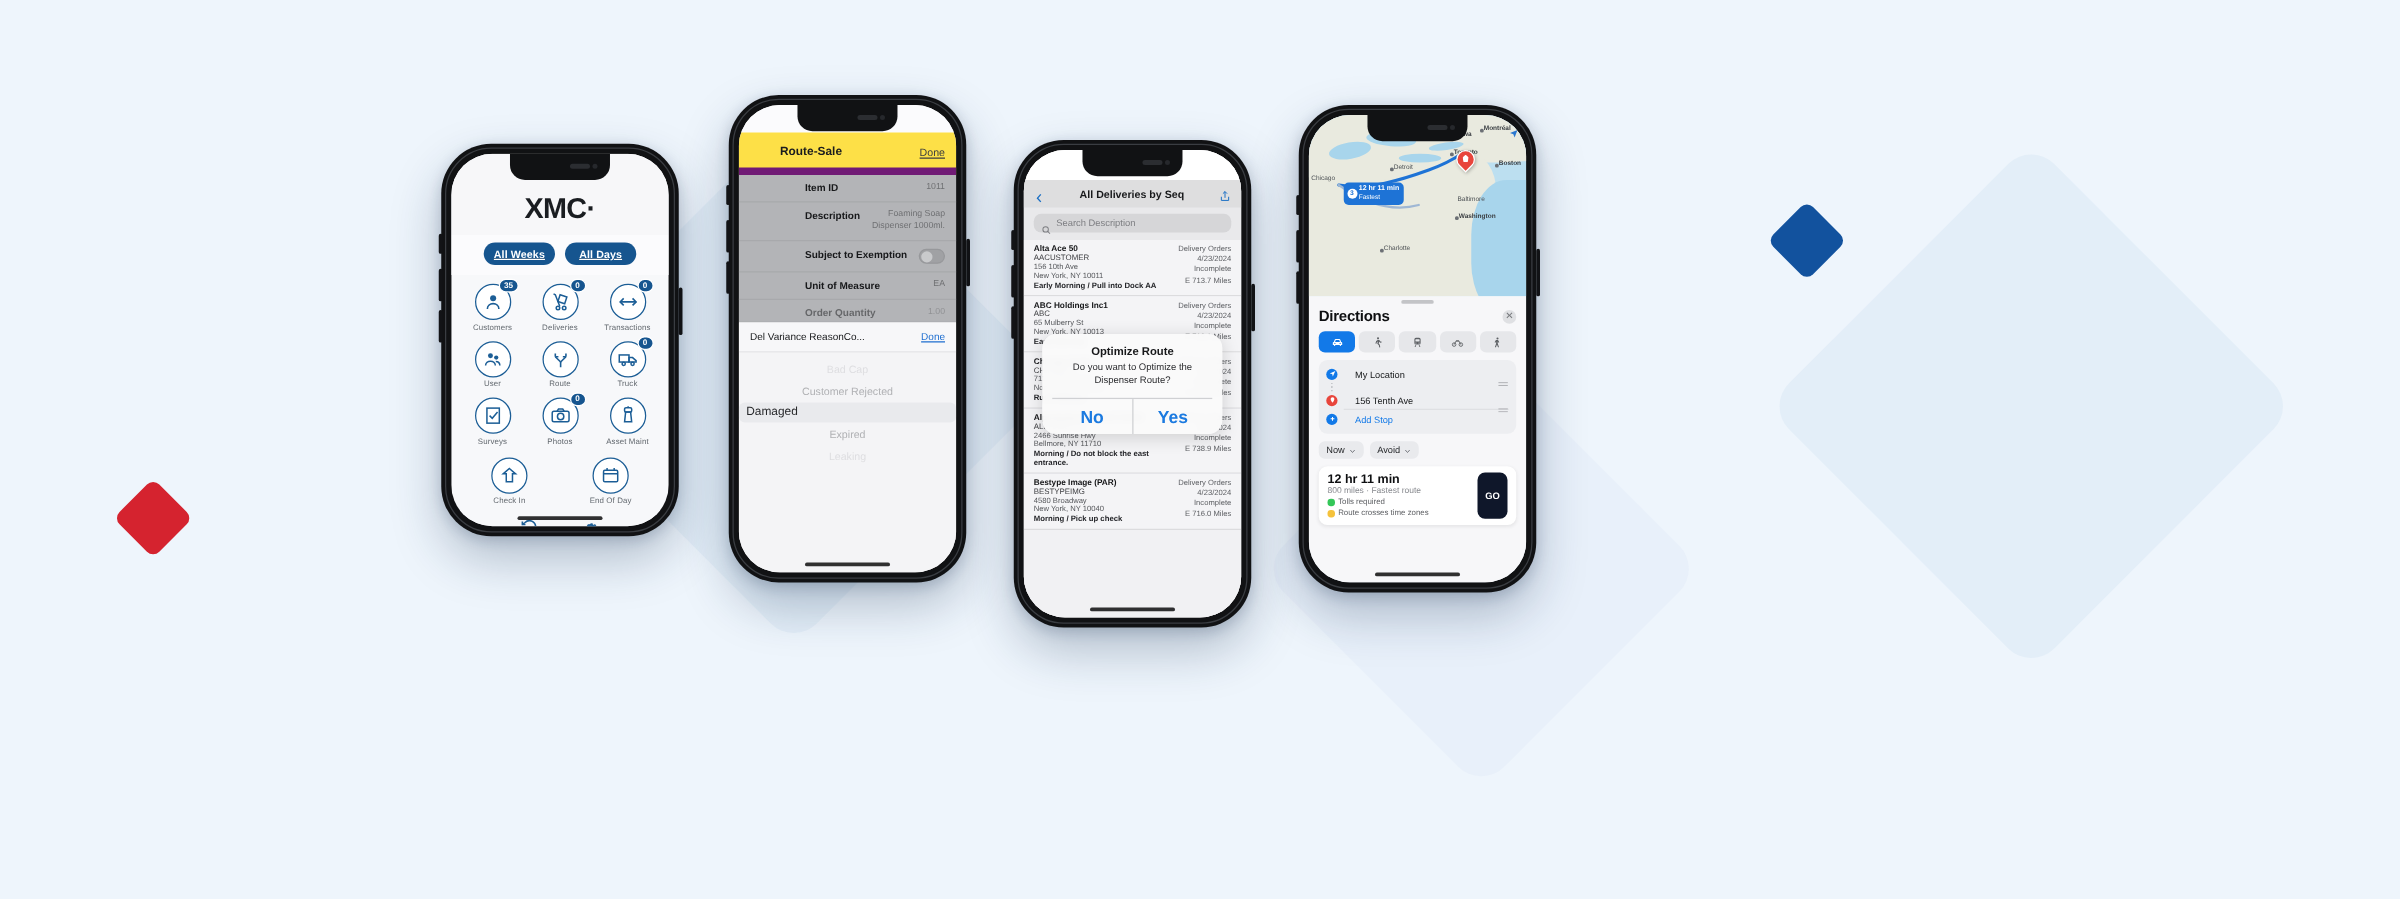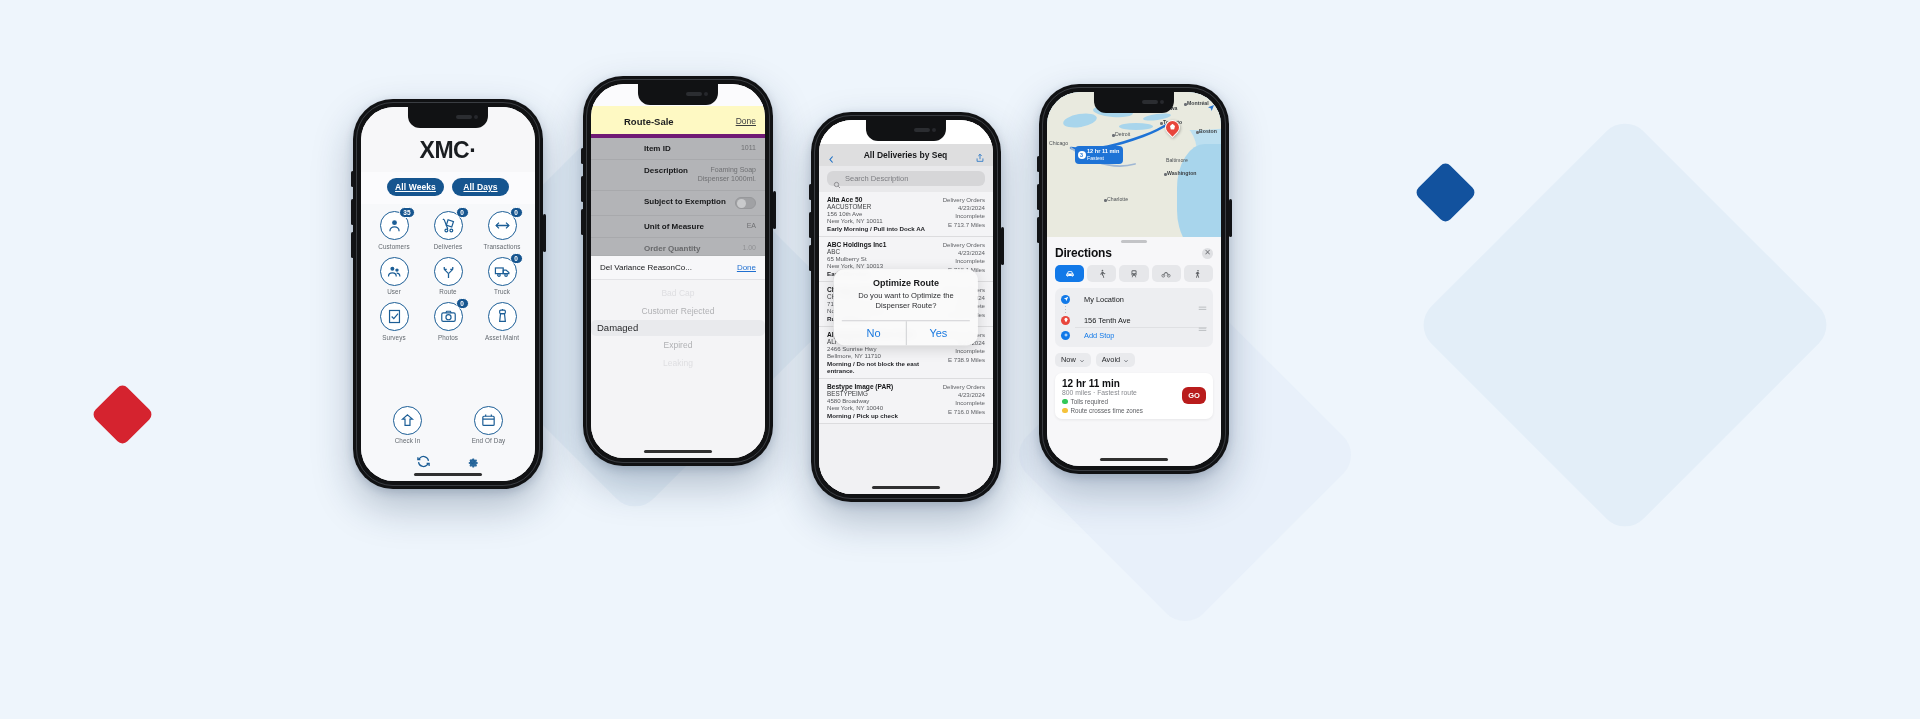--- a/index.html
+++ b/index.html
@@ -48,21 +48,21 @@
     position:absolute; right:20%; top:8px; width:16px; height:4px;
     background:#2b2d31; border-radius:3px; display:block;
   }
   .notch b {
     position:absolute; right:13%; top:8px; width:4px; height:4px;
     background:#26282c; border-radius:50%; display:block;
   }
   .side-btn { position:absolute; background:#121316; border-radius:2px; }
 
   
-  #phone1 { left:353px; top:99px;  width:190px; height:390px; }
+  #phone1 { left:353px; top:115px;  width:190px; height:314px; }
   #phone2 { left:583px; top:76px;   width:190px; height:390px; }
   #phone3 { left:811px; top:112px;  width:190px; height:390px; }
   #phone4 { left:1039px; top:84px;  width:190px; height:390px; }
 
   
   .p1-body { background:#f7f8fa; height:100%; display:flex; flex-direction:column; }
   .p1-logo-wrap {
     padding:30px 0 8px; text-align:center; background:#f7f7f9;
   }
   .p1-logo {
@@ -102,23 +102,23 @@
   .p1-footer .fic { width:15px; height:15px; color:#1c5e96; }
   .home-ind {
     position:absolute; bottom:5px; left:50%; transform:translateX(-50%);
     width:68px; height:3.5px; background:#0d0d0d; border-radius:3px; opacity:.85;
   }
 
   
   .p2-body { height:100%; background:#fff; display:flex; flex-direction:column; }
   .p2-status { height:22px; background:#fbfbfd; }
   .p2-nav {
-    background:#fef9c3; padding:10px 9px 7px; display:flex;
-    align-items:flex-start; justify-content:space-between;
-    border-bottom:4px solid #701a75;
+    background:#fde047; padding:10px 9px 7px; display:flex;
+    align-items:center; justify-content:space-between;
+    border-bottom:6px solid #701a75;
   }
   .p2-nav .ttl { font-size:9.5px; font-weight:700; color:#1b1c1e; margin-left:24px; }
   .p2-nav .done { font-size:8.5px; color:#3c3d40; text-decoration:underline; }
   .p2-list { background:#b3b4b7; flex:0 0 auto; }
   .p2-row {
     padding:6px 9px; display:flex; justify-content:space-between;
     align-items:flex-start; border-bottom:1px solid #a8a9ac; gap:6px;
   }
   .p2-row .k { font-size:8px; font-weight:700; color:#17181a;margin-left:44px; }
   .p2-row .v { font-size:7px; color:#6f7073; text-align:right; line-height:1.28; }
@@ -177,21 +177,21 @@
     width:83%; background:rgba(250,250,250,.96); border-radius:11px;
     text-align:center; padding:9px 8px 0; backdrop-filter:blur(3px);
     box-shadow:0 3px 14px rgba(0,0,0,.15); z-index:30;
   }
   .alert .at { font-size:9px; font-weight:700; color:#17181a; }
   .alert .am { font-size:7.6px; color:#2b2c2f; margin-top:3px; line-height:1.35; padding:0 3px; }
   .alert .abtns {
     display:flex; margin-top:8px; border-top:1px solid #cfd0d3;
   }
   .alert .abtn {
-    flex:1; padding:6px 0; font-size:11px; color:#1b7ae0; font-weight:400;
+    flex:1; padding:6px 0; font-size:14px; color:#1b7ae0; font-weight:700;
   }
   .alert .abtn:first-child { border-right:1px solid #cfd0d3; }
 
   
   .p4-body { height:100%; background:#eaf3fb; display:flex; flex-direction:column; }
   .p4-map { position:relative; height:145px; background:#bcdff0; overflow:hidden; }
   .p4-map .land {
     position:absolute; background:#e9eadf;
   }
   .p4-map .lake { position:absolute; background:#a8d5ec; }
@@ -264,21 +264,21 @@
   .route {
     background:#fff; border-radius:7px; padding:5px 7px;
     display:flex; justify-content:space-between; align-items:center;
     box-shadow:0 1px 3px rgba(0,0,0,.07);
   }
   .route .tm { font-size:10px; font-weight:700; color:#0e0f11; }
   .route .mi { font-size:6.8px; color:#87898e; margin-top:.5px; }
   .route .warn { font-size:6.3px; color:#5c5e62; display:flex; align-items:center; gap:3px; margin-top:2px; }
   .route .warn .b { width:5.5px; height:5.5px; border-radius:50%; flex:none; }
   .go {
-    width:24px; height:17px; background:#b91c1c; border-radius:6px;
+    width:24px; height:37px; background:#0f172a; border-radius:6px;
     color:#fff; font-size:7.5px; font-weight:700;
     display:flex; align-items:center; justify-content:center; flex:none;
   }
 </style>
 </head>
 <body>
 
 <div class="bg">
   <div class="diamond-lg d1"></div>
   <div class="diamond-lg d3"></div>

